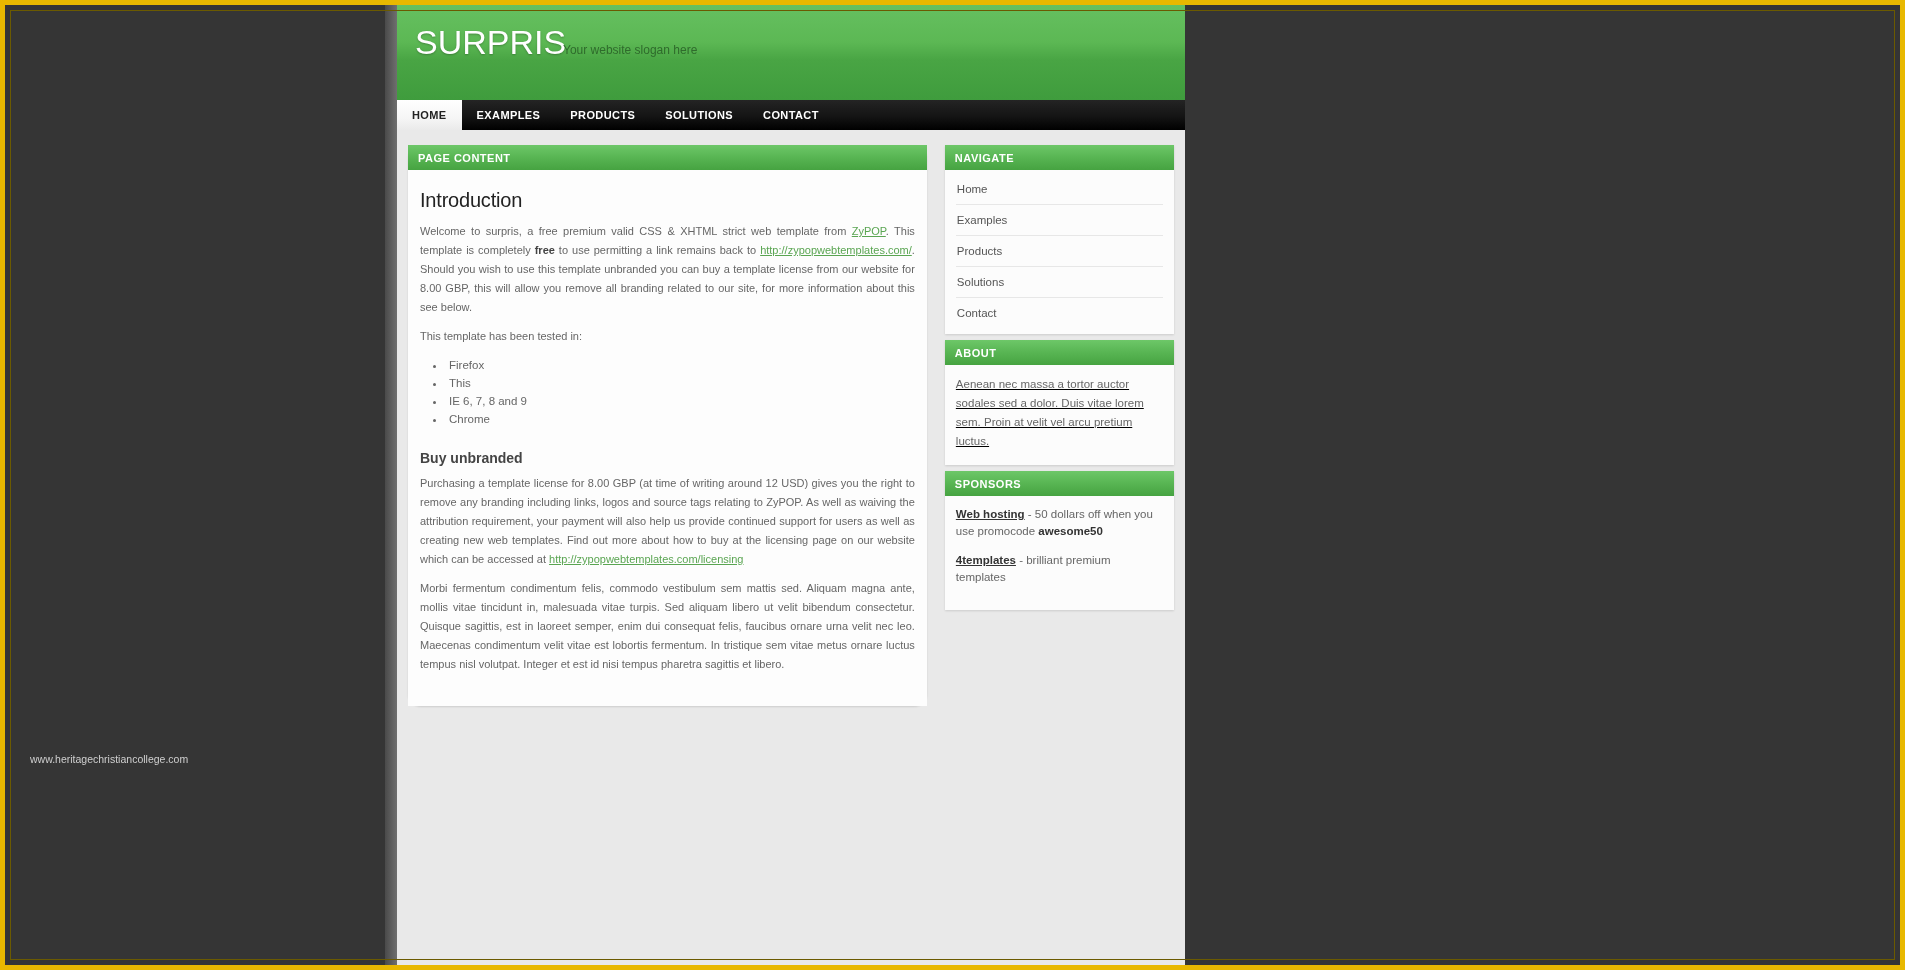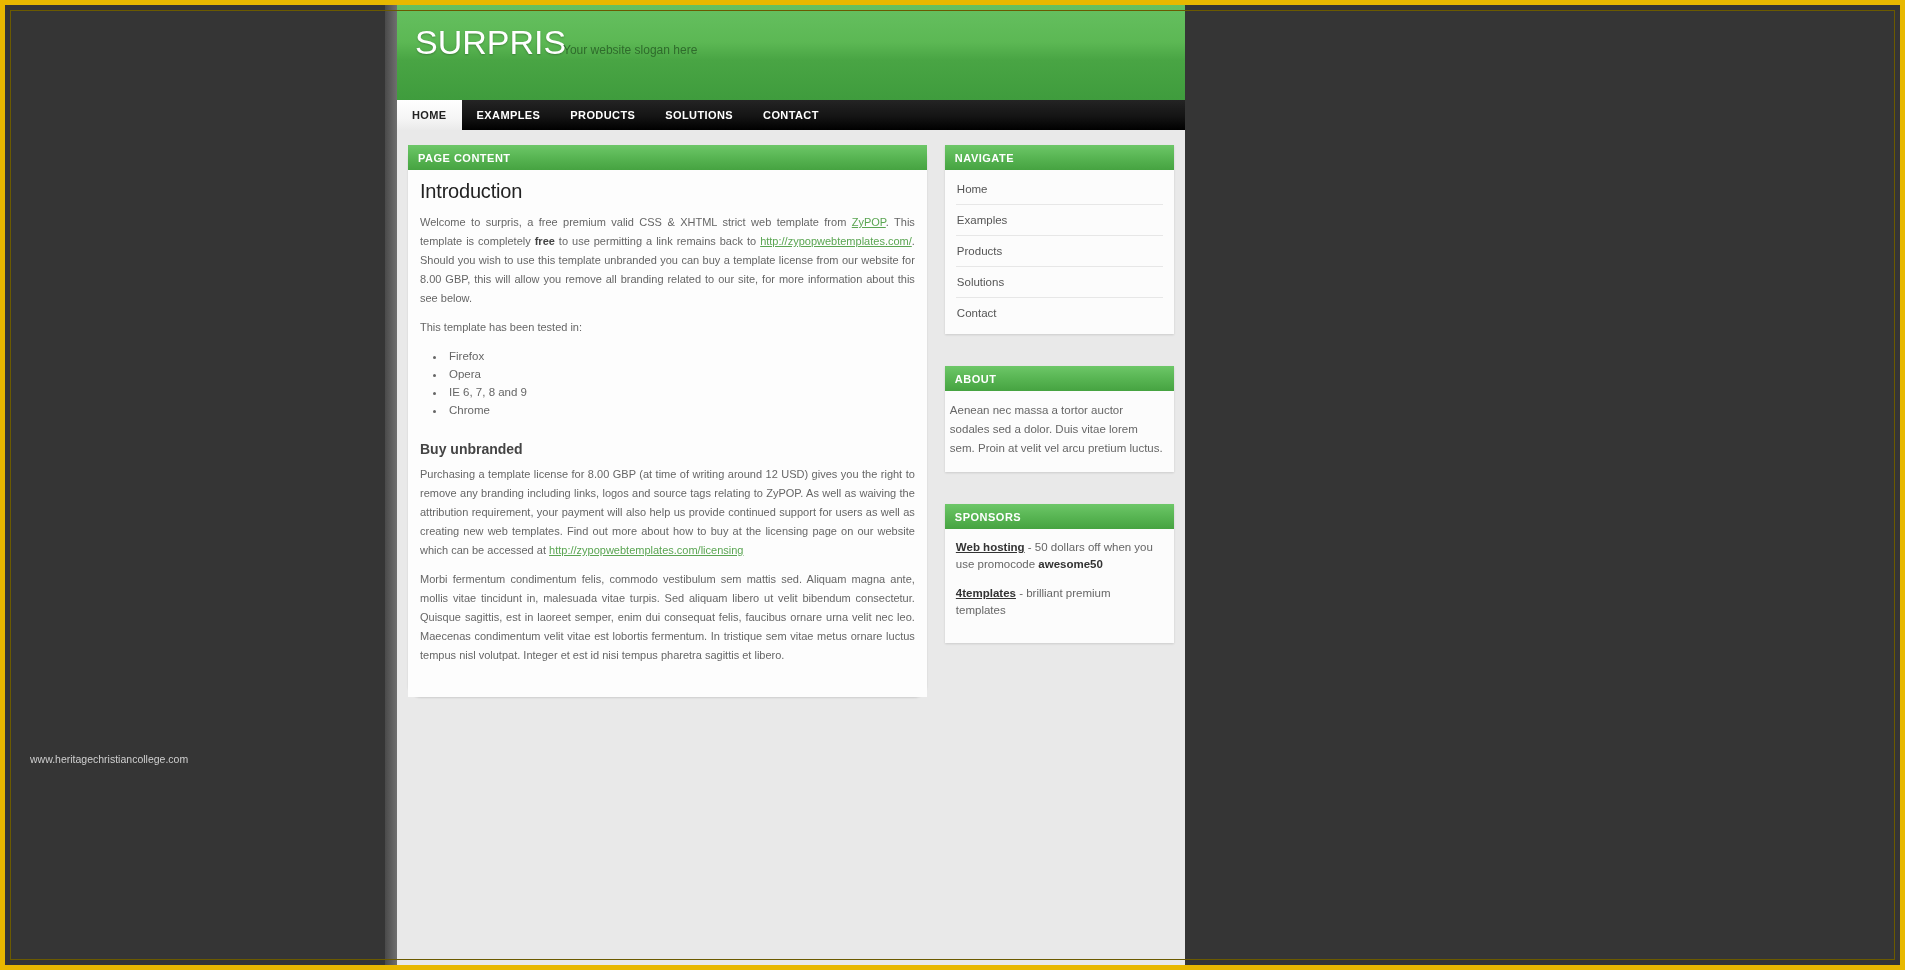--- a/index.html
+++ b/index.html
@@ -100,21 +100,21 @@
     background: linear-gradient(to bottom, #6dc768 0%, #58b553 50%, #46a341 100%);
     color: #ffffff;
     font-size: 11px;
     font-weight: bold;
     letter-spacing: 0.5px;
     display: flex; align-items: center;
     padding: 0 10px;
   }
   
   .main-col { width: 523px; border-radius: 13px; }
-  .main-body { padding: 7px 12px 22px 12px; background: #fdfdfd; }
+  .main-body { padding: 16px 12px 22px 12px; background: #fdfdfd; }
   .main-body h1 {
     font-size: 20px; font-weight: 400; color: #222222;
     margin: 3px 0 10px 0; letter-spacing: -0.2px;
   }
   .main-body h2 {
     font-size: 14px; font-weight: bold; color: #444444;
     margin: 22px 0 8px 0;
   }
   .main-body p {
     font-size: 11px; color: #666666; line-height: 19px;
@@ -122,30 +122,30 @@
   }
   .main-body p.plain { text-align: left; }
   .main-body b { color: #444444; font-weight: bold; }
   .main-body ul { margin: 4px 0 10px 26px; }
   .main-body li {
     font-size: 11.5px; color: #666666; line-height: 18px;
     list-style: disc; padding-left: 3px;
   }
   a.green-link { color: #5aa552; text-decoration: underline; }
   
-  .side-col { width: 231px; display: flex; flex-direction: column; gap: 32px; }
+  .side-col { width: 231px; display: flex; flex-direction: column; gap: 6px; }
   .nav-panel-list { list-style: none; padding: 4px 11px 6px 11px; }
   .nav-panel-list li {
     font-size: 11.5px; color: #555555;
     padding: 9px 1px;
     border-bottom: 1px solid #e7e7e7;
     cursor: pointer;
   }
   .nav-panel-list li:last-child { border-bottom: none; }
-  .about-body { padding: 10px 11px 14px 5px; }
+  .about-body { padding: 10px 11px 14px 11px; text-decoration: underline; }
   .about-body p { font-size: 11.5px; color: #666666; line-height: 19px; }
   .search-body { padding: 13px 11px 16px 11px; display: flex; align-items: center; gap: 8px; }
   .search-input {
     width: 133px; height: 20px;
     border: 1px solid #b6b6b6; background: #ffffff;
     font-family: "Liberation Sans", sans-serif; font-size: 11px;
     padding: 0 4px; color: #333333;
   }
   .search-btn {
     height: 22px; min-width: 60px;
@@ -198,21 +198,21 @@
         <div class="panel-title">PAGE CONTENT</div>
         <div class="main-body">
           <h1>Introduction</h1>
 
           <p><span>Welcome to surpris, a free premium valid CSS &amp; XHTML strict web template from </span><a class="green-link" href="#">ZyPOP</a><span>. This template is completely </span><b>free</b><span> to use permitting a link remains back to </span><a class="green-link" href="#">http://zypopwebtemplates.com/</a><span>. Should you wish to use this template unbranded you can buy a template license from our website for 8.00 GBP, this will allow you remove all branding related to our site, for more information about this see below.</span></p>
 
           <p class="plain">This template has been tested in:</p>
 
           <ul>
             <li>Firefox</li>
-            <li>Opera</li>
+            <li>This</li>
             <li>IE 6, 7, 8 and 9</li>
             <li>Chrome</li>
           </ul>
 
           <h2>Buy unbranded</h2>
           <p><span>Purchasing a template license for 8.00 GBP (at time of writing around 12 USD) gives you the right to remove any branding including links, logos and source tags relating to ZyPOP. As well as waiving the attribution requirement, your payment will also help us provide continued support for users as well as creating new web templates. Find out more about how to buy at the licensing page on our website which can be accessed at </span><a class="green-link" href="#">http://zypopwebtemplates.com/licensing</a></p>
 
           <p>Morbi fermentum condimentum felis, commodo vestibulum sem mattis sed. Aliquam magna ante, mollis vitae tincidunt in, malesuada vitae turpis. Sed aliquam libero ut velit bibendum consectetur. Quisque sagittis, est in laoreet semper, enim dui consequat felis, faucibus ornare urna velit nec leo. Maecenas condimentum velit vitae est lobortis fermentum. In tristique sem vitae metus ornare luctus tempus nisl volutpat. Integer et est id nisi tempus pharetra sagittis et libero.</p>
         </div>
       </div>

